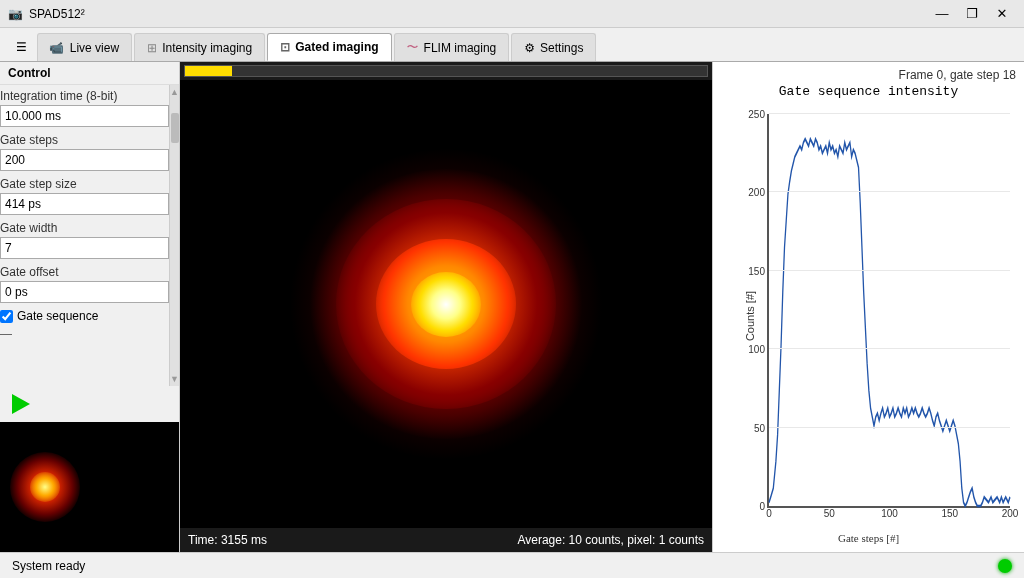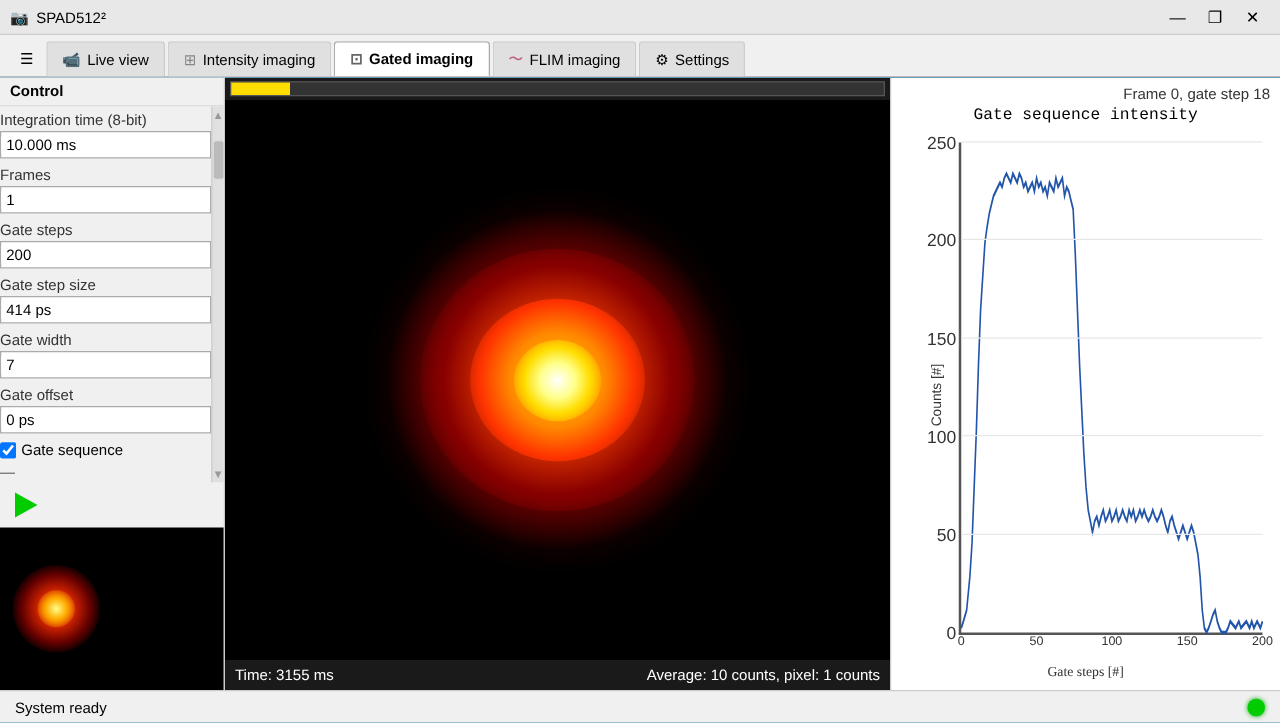--- a/index.html
+++ b/index.html
@@ -68,21 +68,21 @@
     .tab.active {
       background: white;
       border-color: #aaa;
       border-bottom: 1px solid white;
       font-weight: 600;
     }
 
     .main-area {
       display: flex;
       height: calc(578px - 28px - 34px - 26px);
-      background: #0369a1;
+      background: #3b82f6;
     }
 
     
     .left-panel {
       width: 180px;
       background: #f0f0f0;
       border-right: 1px solid #ccc;
       display: flex;
       flex-direction: column;
       overflow: hidden;
@@ -302,21 +302,21 @@
     
     .thumb-glow {
       position: absolute;
       border-radius: 50%;
     }
 
     
     .y-tick {
       position: absolute;
       right: 100%;
-      font-size: 14px;
+      font-size: 10px;
       color: #333;
       transform: translateY(50%);
       padding-right: 4px;
       white-space: nowrap;
     }
     .x-tick {
       position: absolute;
       bottom: 100%;
       font-size: 10px;
       color: #333;
@@ -383,27 +383,20 @@
       <div class="scroll-area">
 
         <div class="field-group">
           <div class="field-label">Integration time (8-bit)</div>
           <div class="spinbox">
             <input class="spinbox-value" value="10.000 ms" readonly="" style="">
 
           </div>
         </div>
 
-        <div class="field-group">
-          <div class="field-label">Frames</div>
-          <div class="spinbox">
-            <input class="spinbox-value" value="1" readonly="" style="">
-
-          </div>
-        </div>
 
         <div class="field-group">
           <div class="field-label">Gate steps</div>
           <div class="spinbox">
             <input class="spinbox-value" value="200" readonly="" style="">
 
           </div>
         </div>
 
         <div class="field-group">

